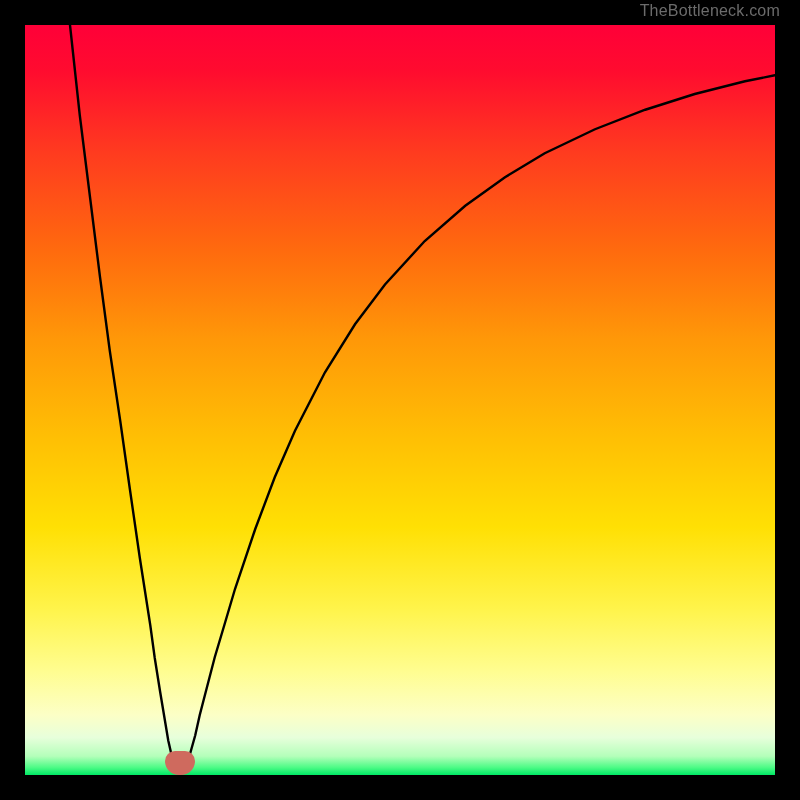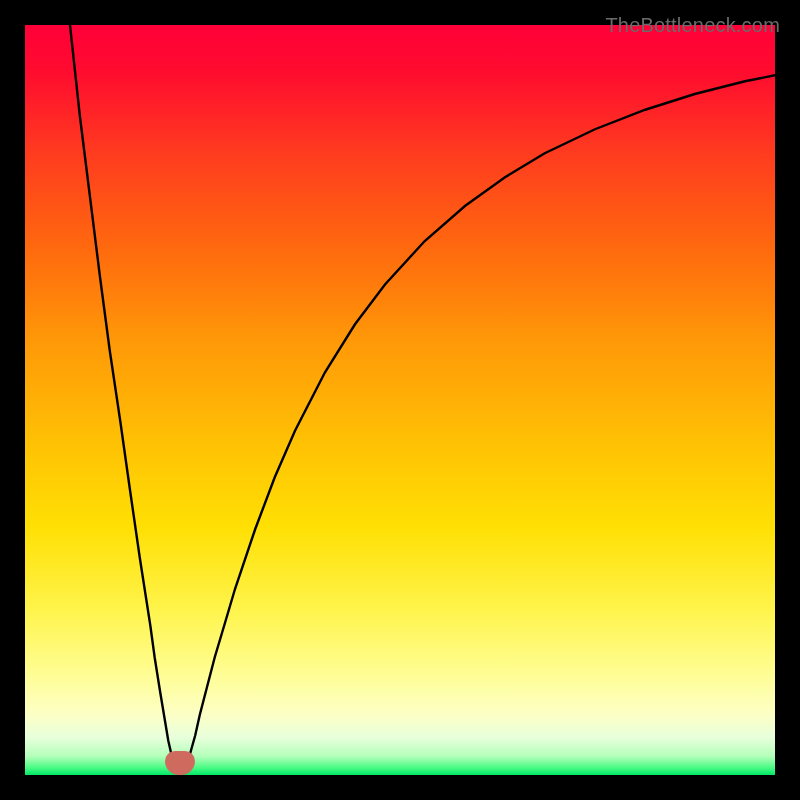--- a/index.html
+++ b/index.html
@@ -11,24 +11,24 @@
     font-family: Arial, Helvetica, sans-serif;
   }
   .outer {
     width: 800px;
     height: 800px;
     background: #000;
     position: relative;
   }
   .watermark {
     position: absolute;
-    top: 14px;
+    top: 2px;
     right: 20px;
     color: #6b6b6b;
-    font-size: 20px;
+    font-size: 16px;
     font-weight: 500;
     letter-spacing: 0.2px;
     z-index: 10;
   }
   .plot {
     position: absolute;
     left: 25px;
     top: 25px;
     width: 750px;
     height: 750px;

